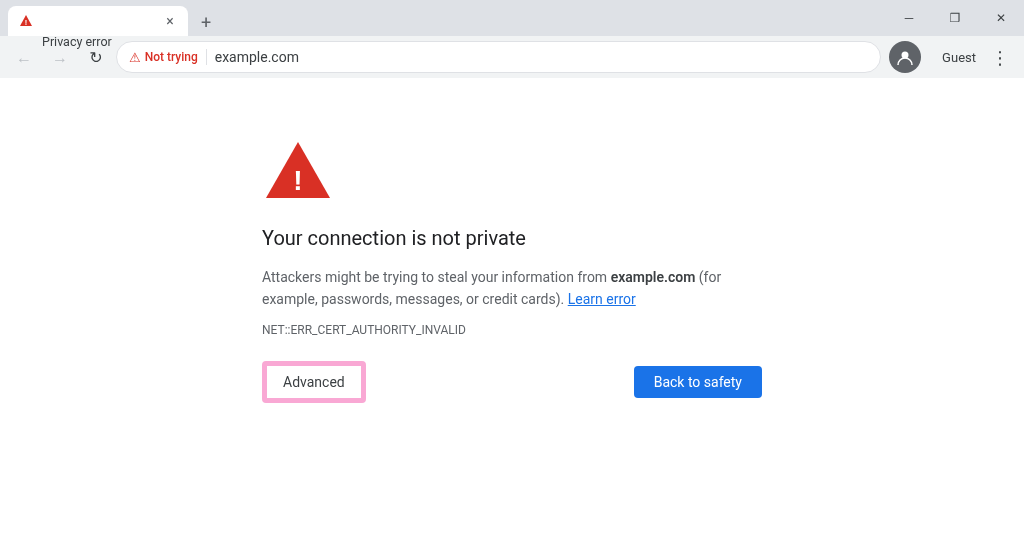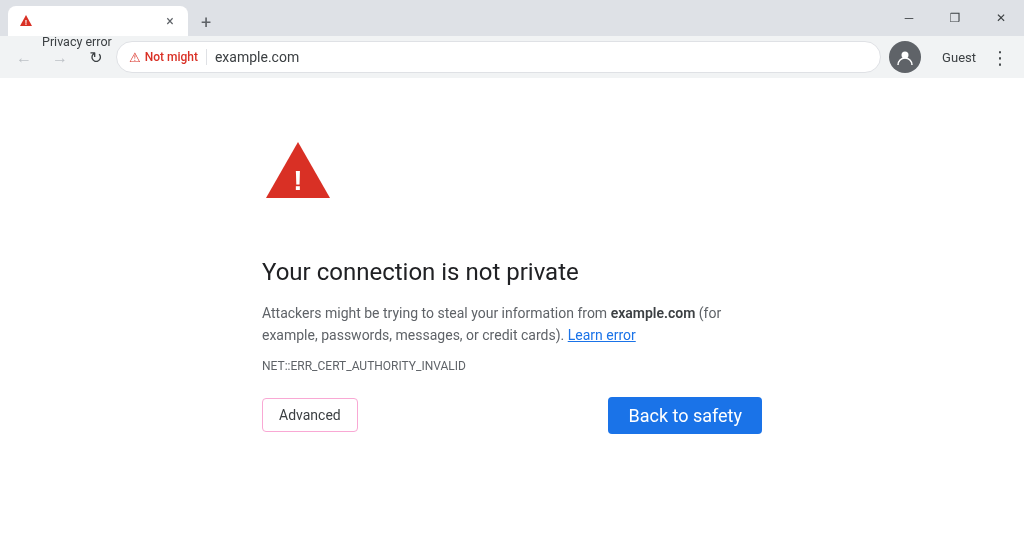--- a/index.html
+++ b/index.html
@@ -236,25 +236,24 @@
       flex-direction: column;
       align-items: flex-start;
     }
 
     .warning-icon-wrap {
       margin-bottom: 20px;
       align-self: flex-start;
     }
 
     .error-title {
-      font-size: 24px;
+      font-size: 20px;
       font-weight: 400;
       color: #202124;
       margin-bottom: 16px;
-      margin-top: 32px;
     }
 
     .error-description {
       font-size: 14px;
       color: #5f6368;
       line-height: 1.6;
       margin-bottom: 12px;
     }
 
     .error-description strong {
@@ -276,35 +275,35 @@
 
     .button-row {
       display: flex;
       align-items: center;
       justify-content: space-between;
       width: 100%;
     }
 
     .btn-advanced {
       padding: 8px 16px;
-      border: 1px solid #f9a8d4;
+      border: 5px solid #f9a8d4;
       background: #ffffff;
       border-radius: 4px;
       font-size: 14px;
       color: #3c4043;
       cursor: pointer;
       font-family: inherit;
     }
 
     .btn-safety {
       padding: 8px 20px;
       border: none;
       background: #1a73e8;
       border-radius: 4px;
-      font-size: 18px;
+      font-size: 14px;
       color: #ffffff;
       cursor: pointer;
       font-family: inherit;
     }
   </style>
 </head>
 <body>
 
 <div class="window-frame">
 
@@ -330,21 +329,21 @@
   </div>
 
   <div class="toolbar">
     <div class="nav-btn disabled">←</div>
     <div class="nav-btn disabled">→</div>
     <div class="nav-btn">↻</div>
 
     <div class="address-bar">
       <div class="security-indicator">
         <span class="security-icon">⚠</span>
-        <span>Not might</span>
+        <span>Not trying</span>
       </div>
       <div class="divider-v"></div>
       <span class="url-text">example.com</span>
     </div>
 
     <div class="profile-area">
       <div class="profile-btn">
         <svg width="18" height="18" viewBox="0 0 18 18" fill="none">
           <circle cx="9" cy="7" r="3.5" fill="white"></circle>
           <path d="M2 17c0-3.866 3.134-7 7-7s7 3.134 7 7" stroke="white" stroke-width="1.5" fill="none"></path>

